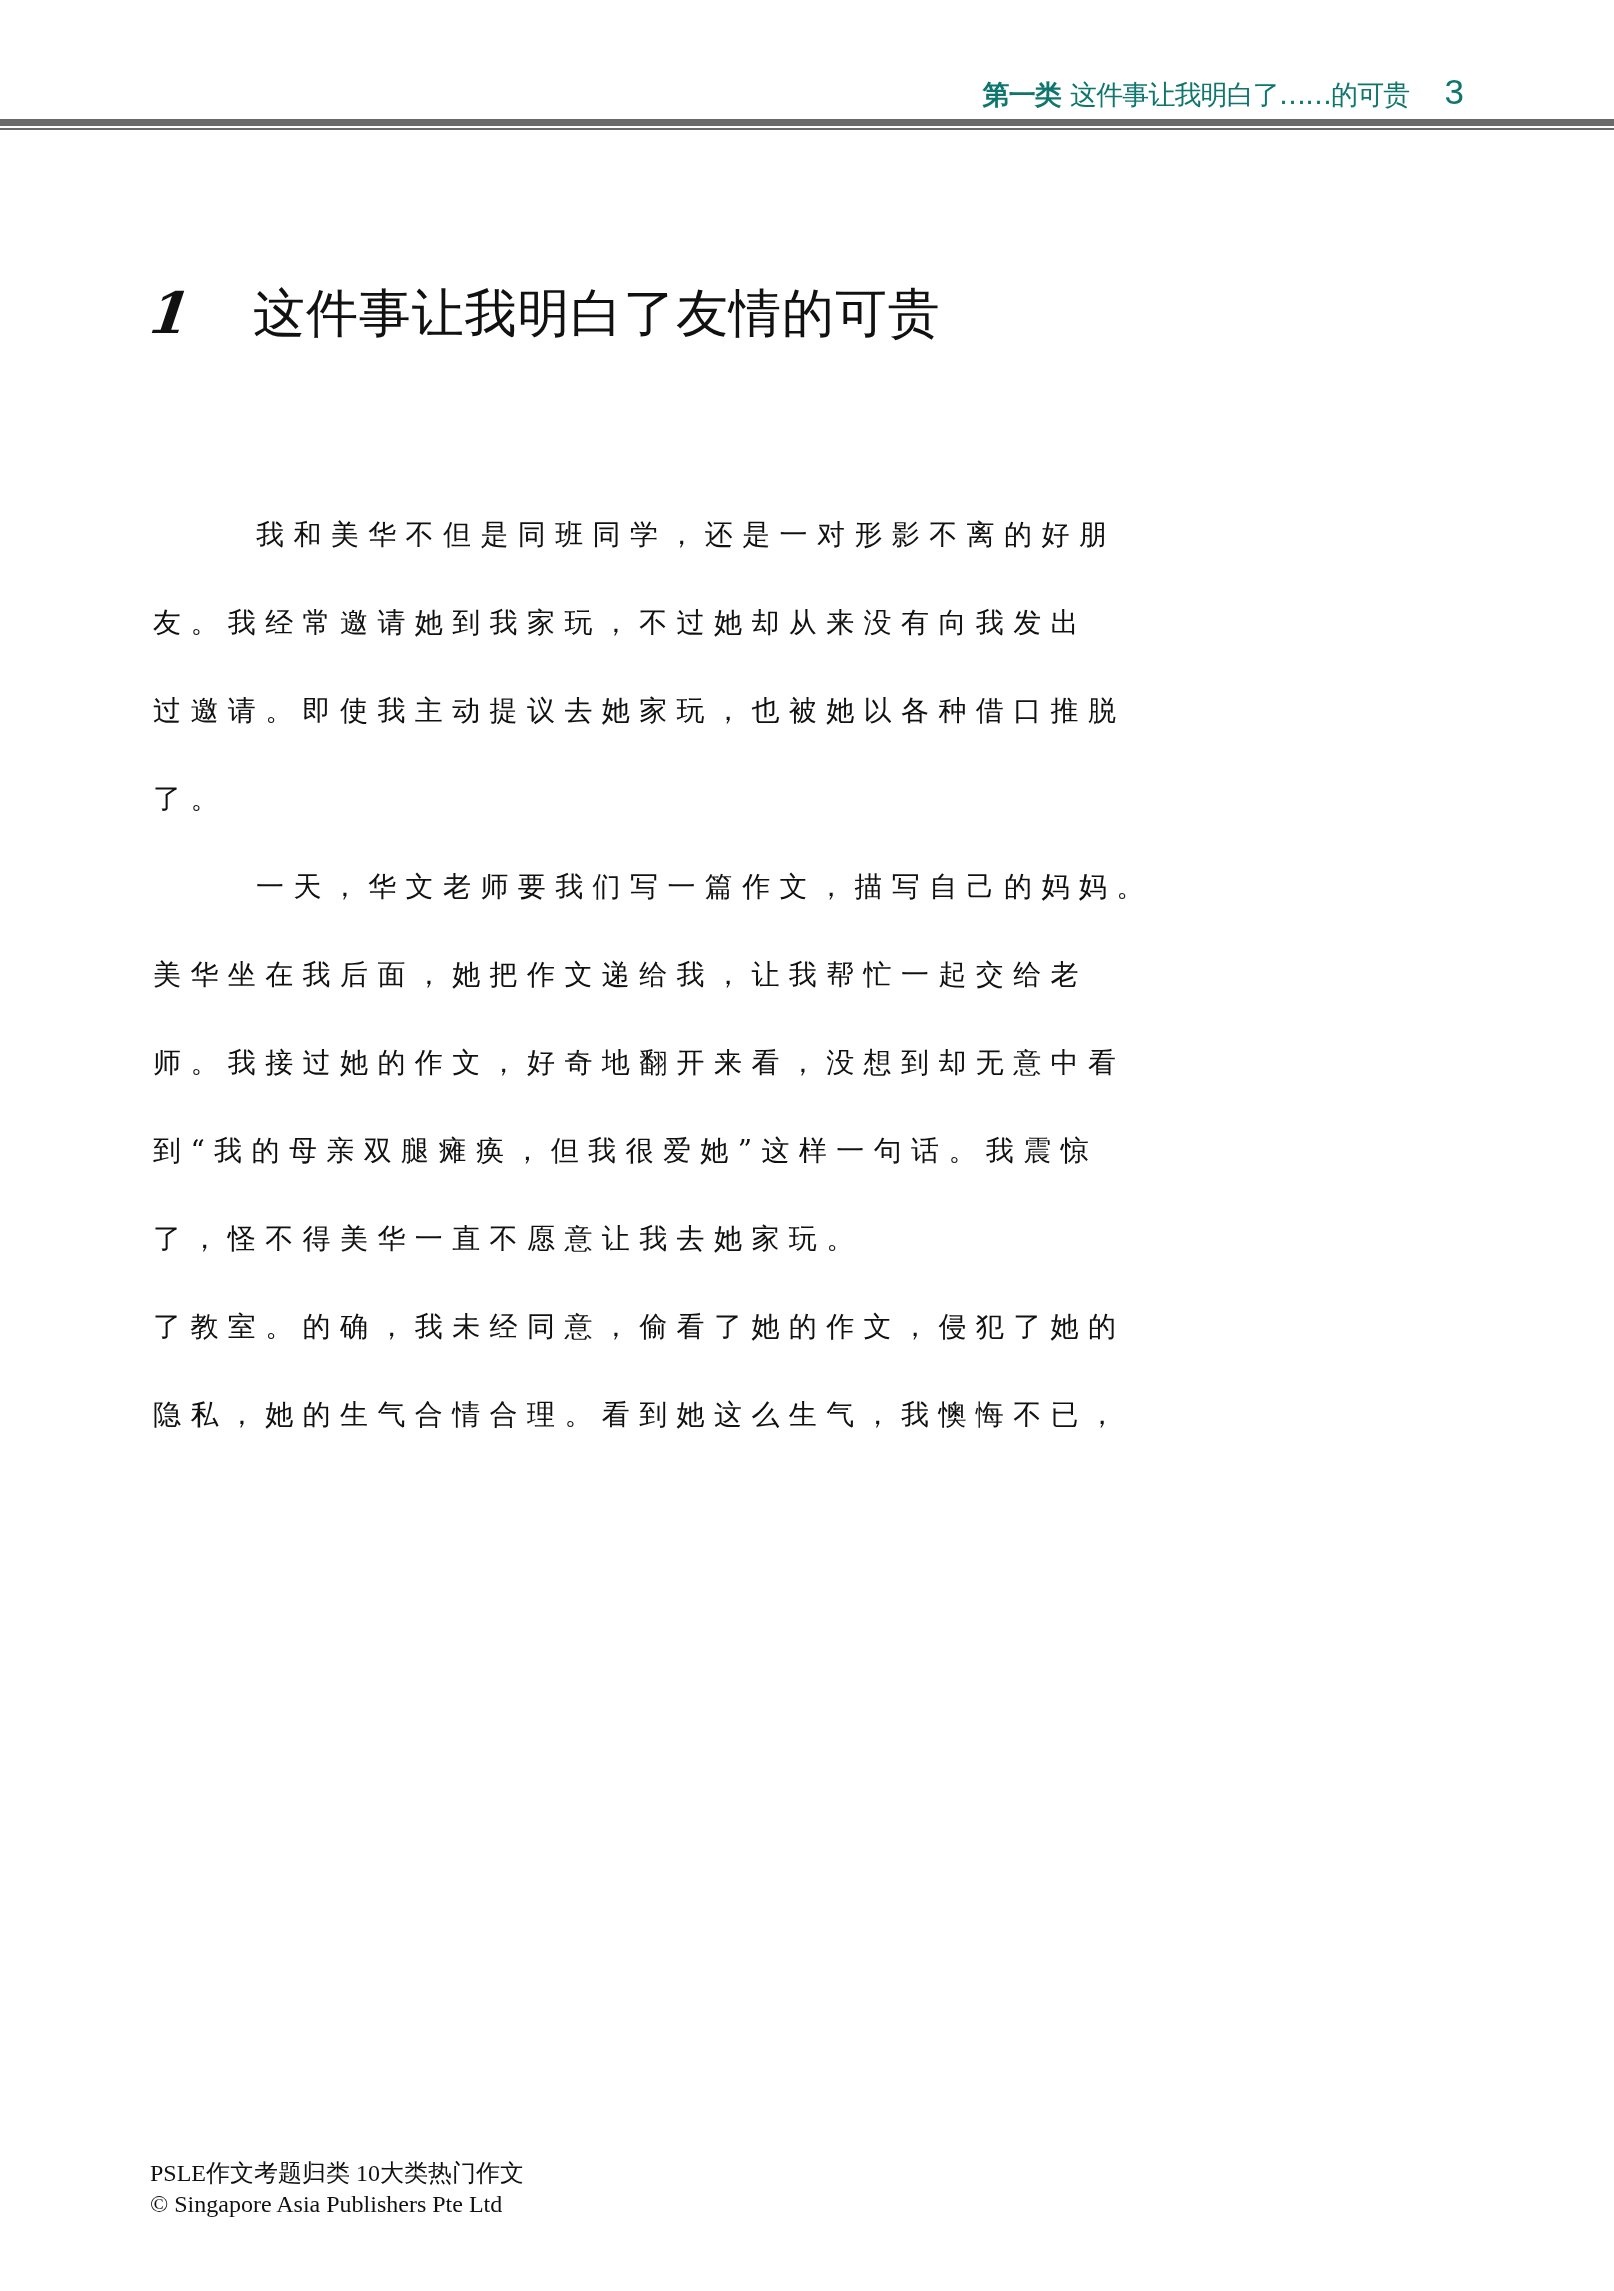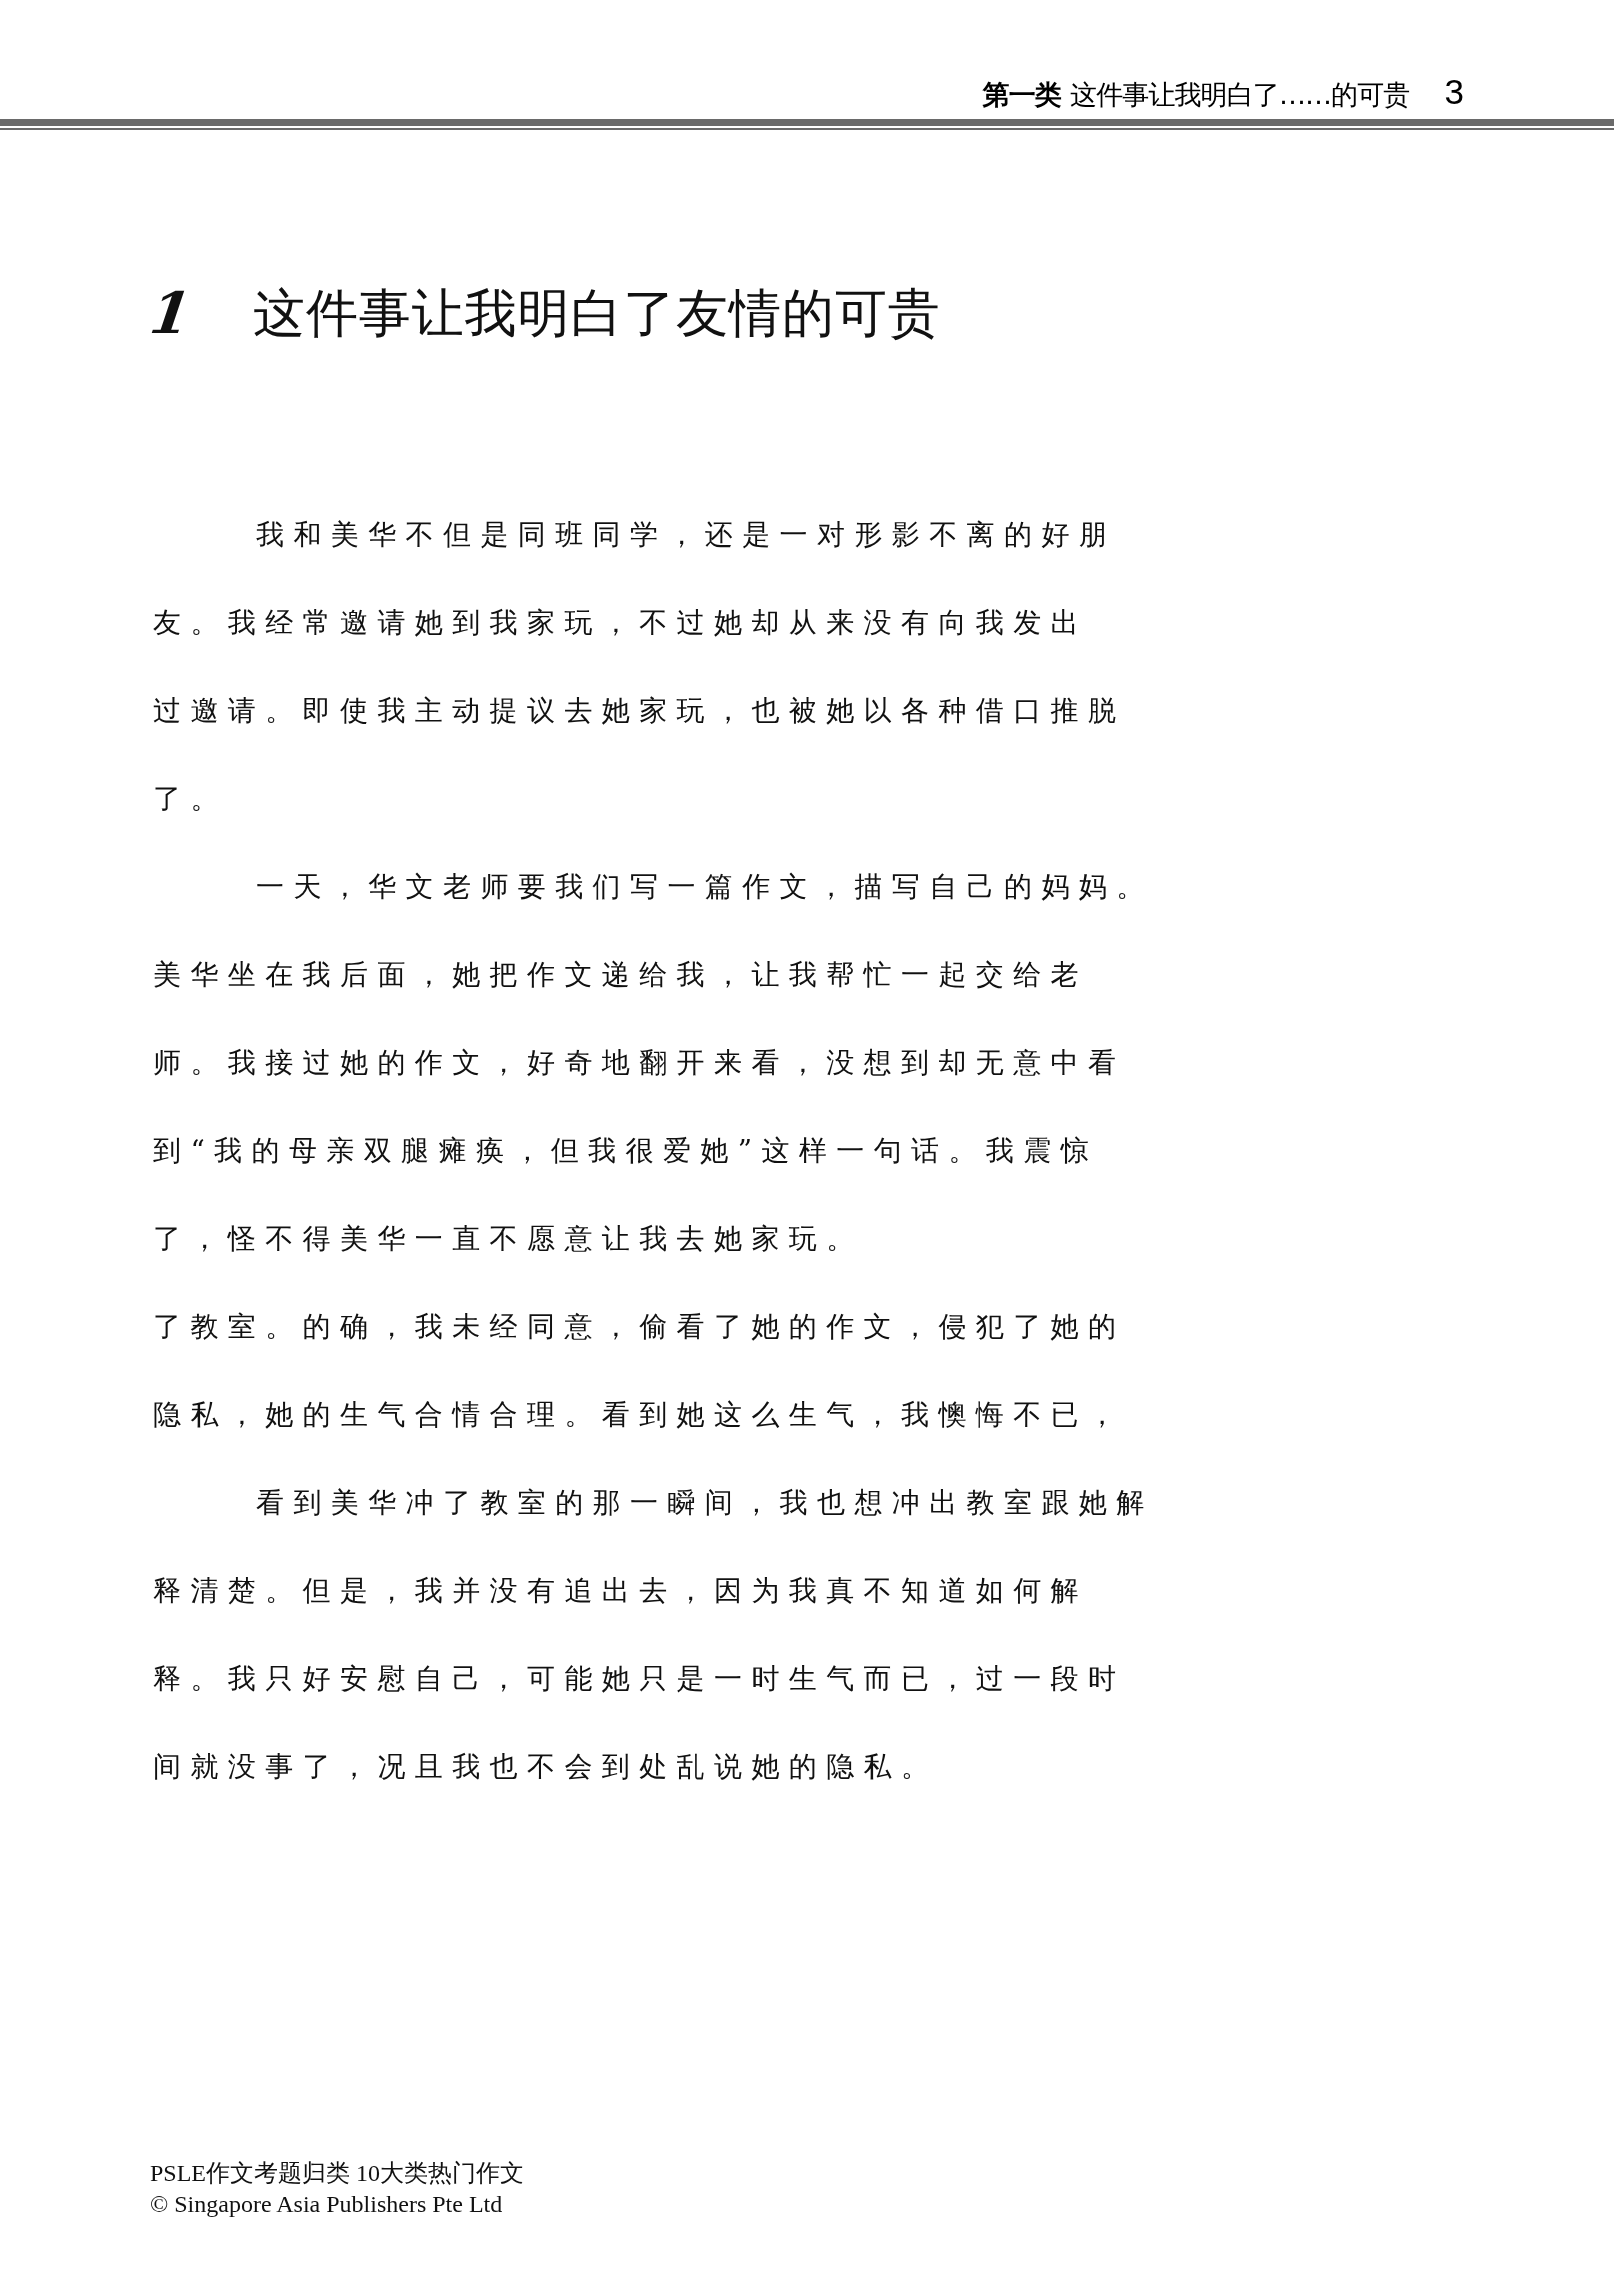--- a/index.html
+++ b/index.html
@@ -1,21 +1,21 @@
 <!DOCTYPE html>
 <html style="font-size:14.8px"><head>
 <meta charset="utf-8">
 <style>
   html, body { margin: 0; padding: 0; background: #ffffff; }
   body { width: 1614px; height: 2292px; position: relative; overflow: hidden; color: #111; }
   .running-head {
     position: absolute; top: 72px; right: 151px;
     display: flex; align-items: baseline;
     font-family: "DejaVu Sans", "Liberation Sans", sans-serif;
-    font-size: 27px; color: #000000; letter-spacing: -0.9px;
+    font-size: 27px; color: #0f766e; letter-spacing: -0.9px;
   }
   .running-head .cat { font-weight: bold; margin-right: 9.2px; }
   .running-head .rtitle { font-weight: normal; }
   .running-head .pageno {
     font-family: "Liberation Sans", sans-serif; font-size: 35px; margin-left: 35px;
   }
   .rule-thick { position: absolute; left: 0; top: 119px; width: 1614px; height: 6.5px; background: #6a6a6a; }
   .rule-thin { position: absolute; left: 0; top: 128px; width: 1614px; height: 1.8px; background: #6a6a6a; }
 
   .chapter-title {
@@ -76,25 +76,19 @@
     <span class="ln first">一天，华文老师要我们写一篇作文，描写自己的妈妈。</span>
     <span class="ln">美华坐在我后面，她把作文递给我，让我帮忙一起交给老</span>
     <span class="ln">师。我接过她的作文，好奇地翻开来看，没想到却无意中看</span>
     <span class="ln">到“我的母亲双腿瘫痪，但我很爱她”这样一句话。我震惊</span>
     <span class="ln">了，怪不得美华一直不愿意让我去她家玩。</span>
   </p>
   <p>
     <span class="ln">了教室。的确，我未经同意，偷看了她的作文，侵犯了她的</span>
     <span class="ln">隐私，她的生气合情合理。看到她这么生气，我懊悔不已，</span>
   </p>
-  <p>
-    <span class="ln first">看到美华冲了教室的那一瞬间，我也想冲出教室跟她解</span>
-    <span class="ln">释清楚。但是，我并没有追出去，因为我真不知道如何解</span>
-    <span class="ln">释。我只好安慰自己，可能她只是一时生气而已，过一段时</span>
-    <span class="ln">间就没事了，况且我也不会到处乱说她的隐私。</span>
-  </p>
 </div>
 
 <div class="footer">
   <div>PSLE作文考题归类 10大类热门作文</div>
   <div>© Singapore Asia Publishers Pte Ltd</div>
 </div>
 
 
 </body></html>

